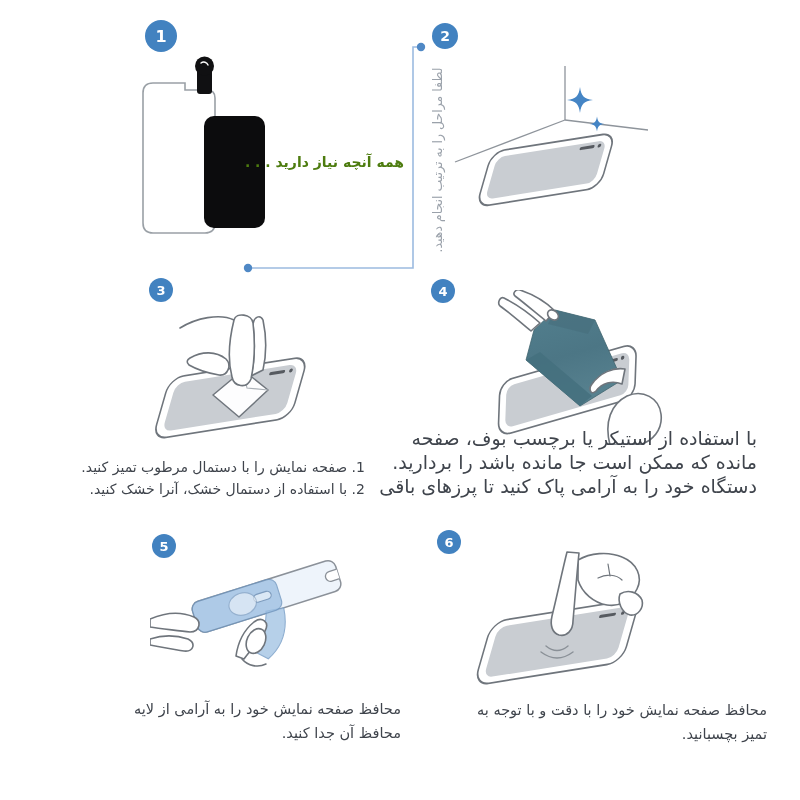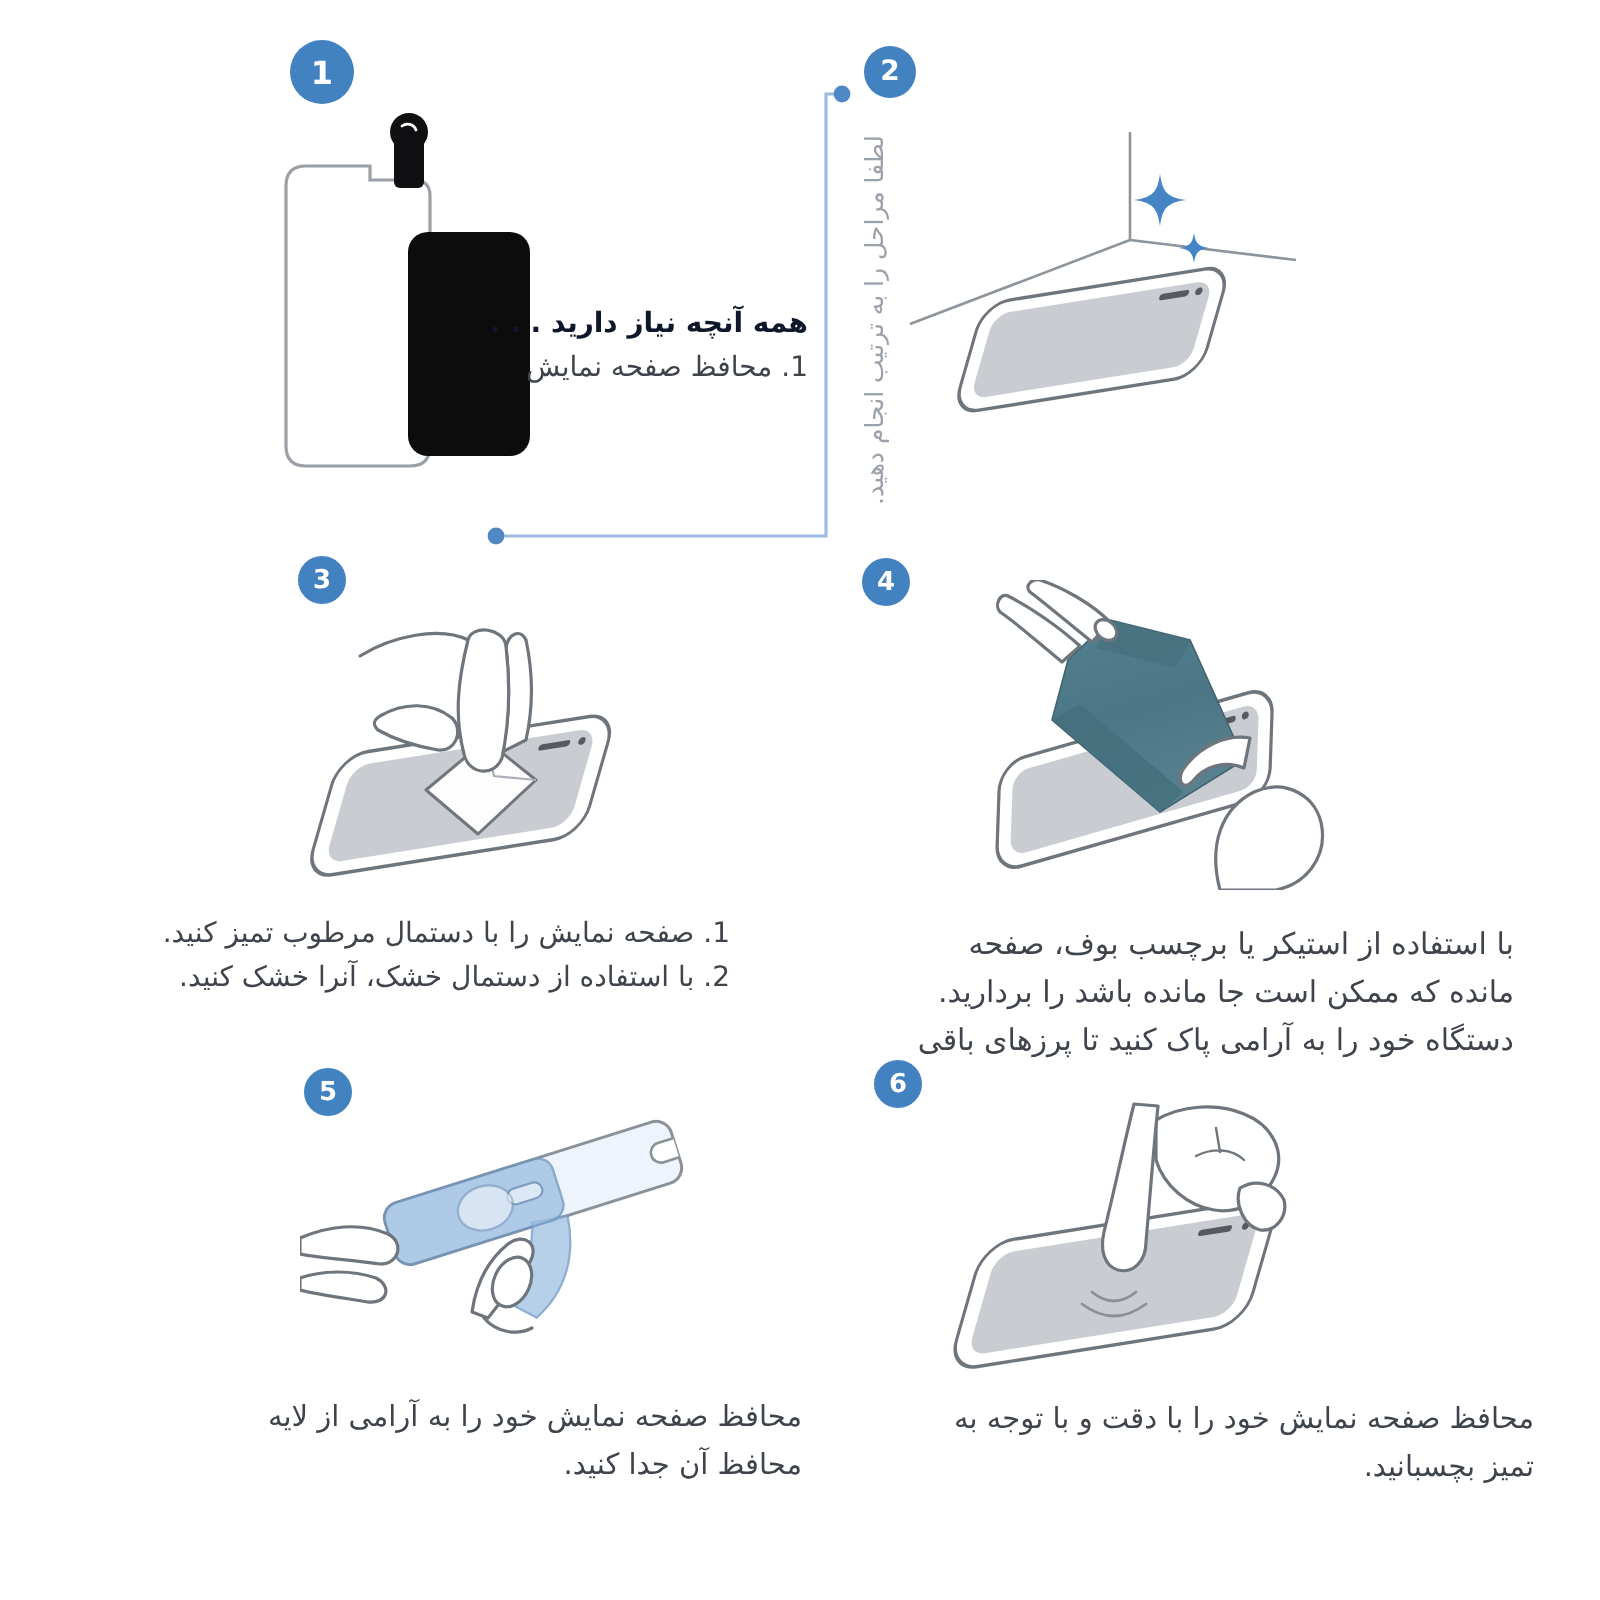--- a/index.html
+++ b/index.html
@@ -8,21 +8,21 @@
   .abs{position:absolute;}
   .badge{position:absolute;background:#4282c0;color:#ffffff;border-radius:50%;
          display:flex;align-items:center;justify-content:center;
          font-weight:bold;font-family:"DejaVu Sans",sans-serif;}
   .b-lg{width:32px;height:32px;font-size:16px;}
   .b-md{width:26px;height:26px;font-size:14px;}
   .b-sm{width:24px;height:24px;font-size:13px;}
   .txt{position:absolute;direction:rtl;text-align:right;color:#3f444c;
        font-family:"DejaVu Sans",sans-serif;}
   .txt div{white-space:nowrap;}
-  .heading{color:#0f172a;font-weight:600;}
+  .heading{color:#4d7c0f;font-weight:600;}
   .note-vert{position:absolute;left:437px;top:160px;
              transform:translate(-50%,-50%) rotate(-90deg);
              white-space:nowrap;direction:rtl;color:#9aa1aa;font-size:12.5px;}
   svg{display:block;}
 </style>
 </head>
 <body>
 
 <div class="canvas">
 
@@ -46,21 +46,20 @@
 
     <g>
       <rect x="67" y="18" width="15" height="26" rx="3" fill="#101012"></rect>
       <circle cx="74.5" cy="16" r="9.5" fill="#101012"></circle>
       <path d="M71,13 a4.5,4.5 0 0 1 7,2" fill="none" stroke="#ffffff" stroke-width="1.4" stroke-linecap="round"></path>
     </g>
   </svg>
 
   <div class="txt" style="top:151px;right:396px;font-size:14px;line-height:22px">
     <div class="heading">همه آنچه نیاز دارید . . .</div>
-    <div>1. محافظ صفحه نمایش</div>
   </div>
 
   <div class="badge b-md" style="left:432px;top:23px">
     <span>2</span>
   </div>
 
   <svg class="abs" style="left:440px;top:60px" width="220" height="150" viewBox="0 0 220 150">
 
     <g stroke="#8e949b" stroke-width="1.3">
       <line x1="125" y1="6" x2="125" y2="60"></line>
@@ -142,21 +141,21 @@
       <path d="M44,8 C56,14 70,24 80,33 L71,41 C61,33 49,22 40,16 C37,13 40,6 44,8 Z"></path>
       <ellipse cx="93" cy="25" rx="6" ry="4.5" transform="rotate(40 93 25)"></ellipse>
     </g>
 
     <g fill="#ffffff" stroke="#6f757c" stroke-width="1.6" stroke-linejoin="round" stroke-linecap="round">
       <path d="M150,155 C144,132 151,114 167,106 C183,99 199,108 201,124 C203,139 193,152 178,155 Z"></path>
       <path d="M132,94 C140,83 153,77 165,79 L162,94 C152,90 142,93 136,101 C131,106 128,99 132,94 Z"></path>
     </g>
   </svg>
 
-  <div class="txt" style="top:460px;right:43px;font-size:15px;line-height:24px">
+  <div class="txt" style="top:426px;right:43px;font-size:19px;line-height:24px">
     <div>با استفاده از استیکر یا برچسب بوف، صفحه</div>
     <div>مانده که ممکن است جا مانده باشد را بردارید.</div>
     <div>دستگاه خود را به آرامی پاک کنید تا پرزهای باقی</div>
   </div>
 
   <div class="badge b-sm" style="left:152px;top:534px">
     <span>5</span>
   </div>
 
   <svg class="abs" style="left:150px;top:555px" width="250" height="112" viewBox="0 0 250 112">

